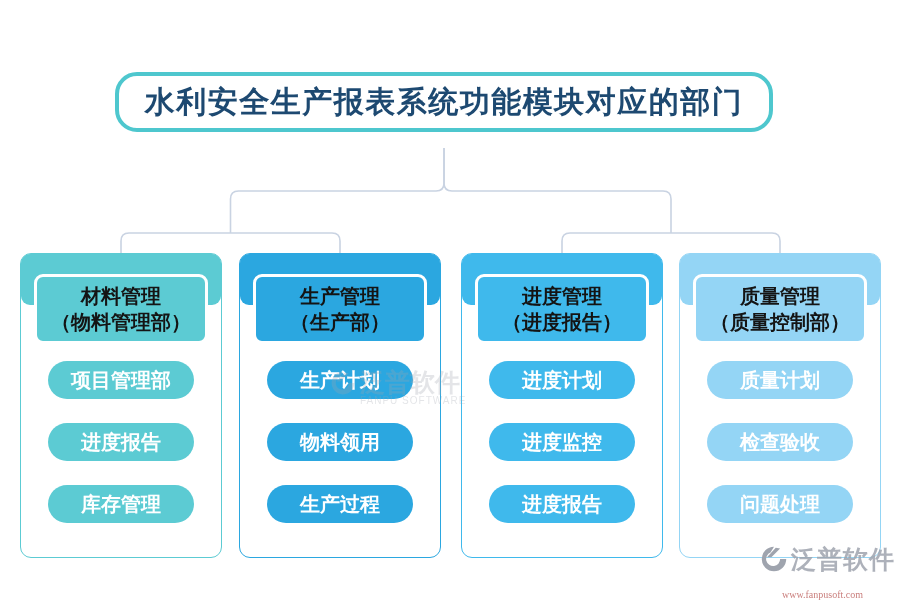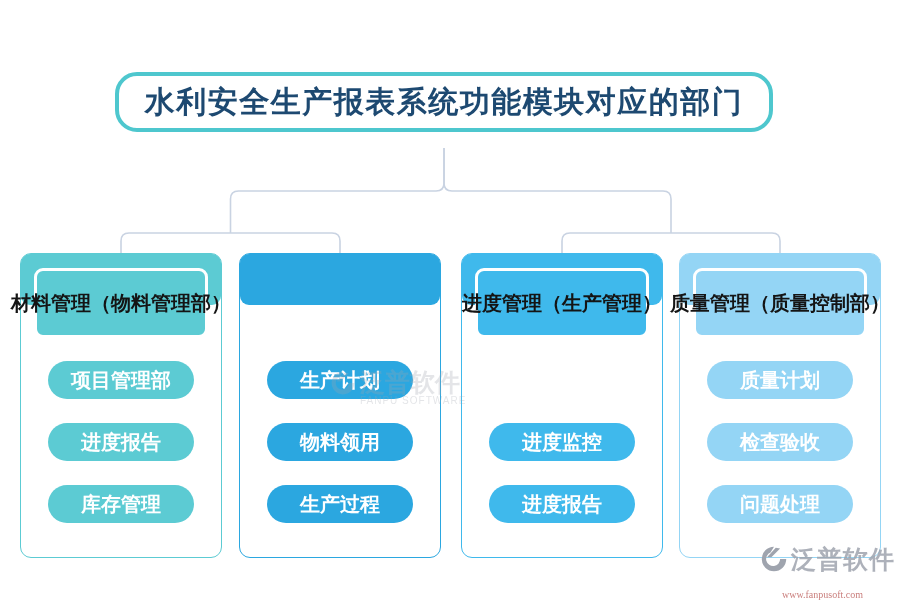--- a/index.html
+++ b/index.html
@@ -29,24 +29,24 @@
   
   .column-card{
     position:absolute;top:253px;width:202px;height:305px;box-sizing:border-box;
     border:1.5px solid var(--c);border-radius:11px;background:#fff;z-index:2;
   }
   .col-band{
     position:absolute;left:0;top:0;width:100%;height:51px;
     background:var(--c);border-radius:9px;
   }
   .col-header{
-    position:absolute;left:50%;transform:translateX(-50%);top:14px;
+    position:absolute;left:50%;transform:translateX(-50%);top:20px;
     width:174px;height:70px;box-sizing:border-box;
     background:var(--c);border:3px solid #ffffff;border-radius:9px;
-    display:flex;align-items:center;justify-content:center;
+    display:flex;flex-direction:column;align-items:center;justify-content:center;
     line-height:1.3;
   }
   .col-header span{
     font-size:20px;font-weight:bold;color:var(--header-text);white-space:nowrap;
   }
   .pill{
     position:absolute;left:50%;transform:translateX(-50%);
     width:146px;height:38px;border-radius:19px;background:var(--c);
     display:flex;align-items:center;justify-content:center;
   }
@@ -103,37 +103,44 @@
     <div class="pill p2">
         <span>进度报告</span>
       </div>
     <div class="pill p3">
         <span>库存管理</span>
       </div>
   </div>
 
   <div class="column-card" style="left: 239px; --c: #2BA7E0;">
     <div class="col-band"></div>
+    <div class="col-header">
+      <span>生产管理</span>
+      <span>（生产部）</span>
+    </div>
     <div class="pill p2">
         <span>物料领用</span>
       </div>
     <div class="pill p1">
         <span>生产计划</span>
       </div>
     <div class="pill p3">
         <span>生产过程</span>
       </div>
   </div>
 
   <div class="column-card" style="left: 461px; --c: #3FB9EC;">
     <div class="col-band"></div>
     <div class="col-header">
       <span>进度管理</span>
-      <span>（生产管理）</span>
+      <span>（进度报告）</span>
     </div>
+    <div class="pill p1">
+        <span>进度计划</span>
+      </div>
     <div class="pill p2">
         <span>进度监控</span>
       </div>
     <div class="pill p3">
         <span>进度报告</span>
       </div>
   </div>
 
   <div class="column-card" style="left: 679px; padding-left: 48px; --c: #94D5F5;">
     <div class="col-band"></div>

